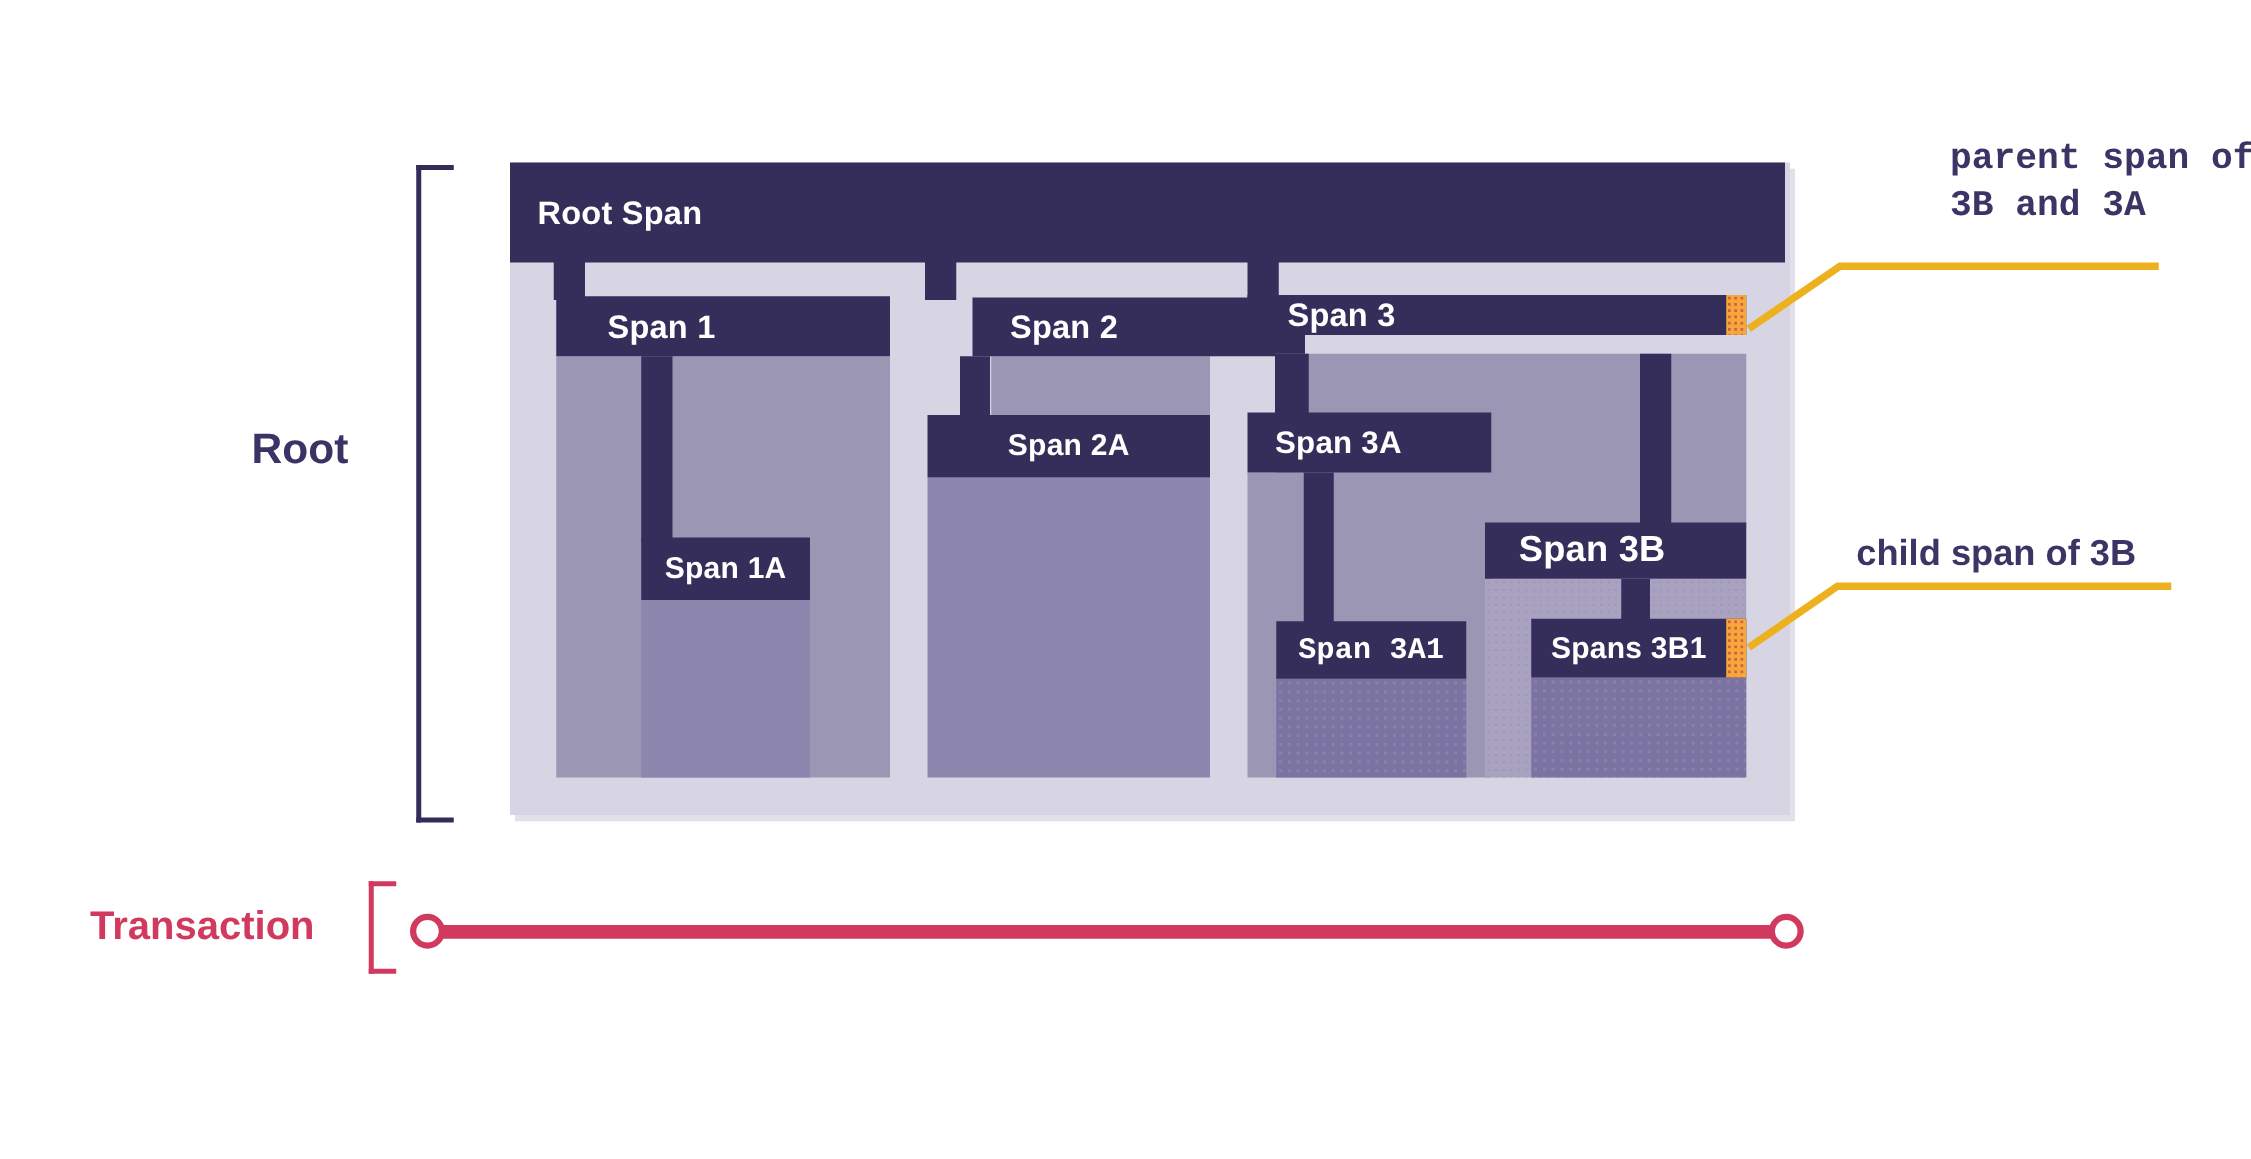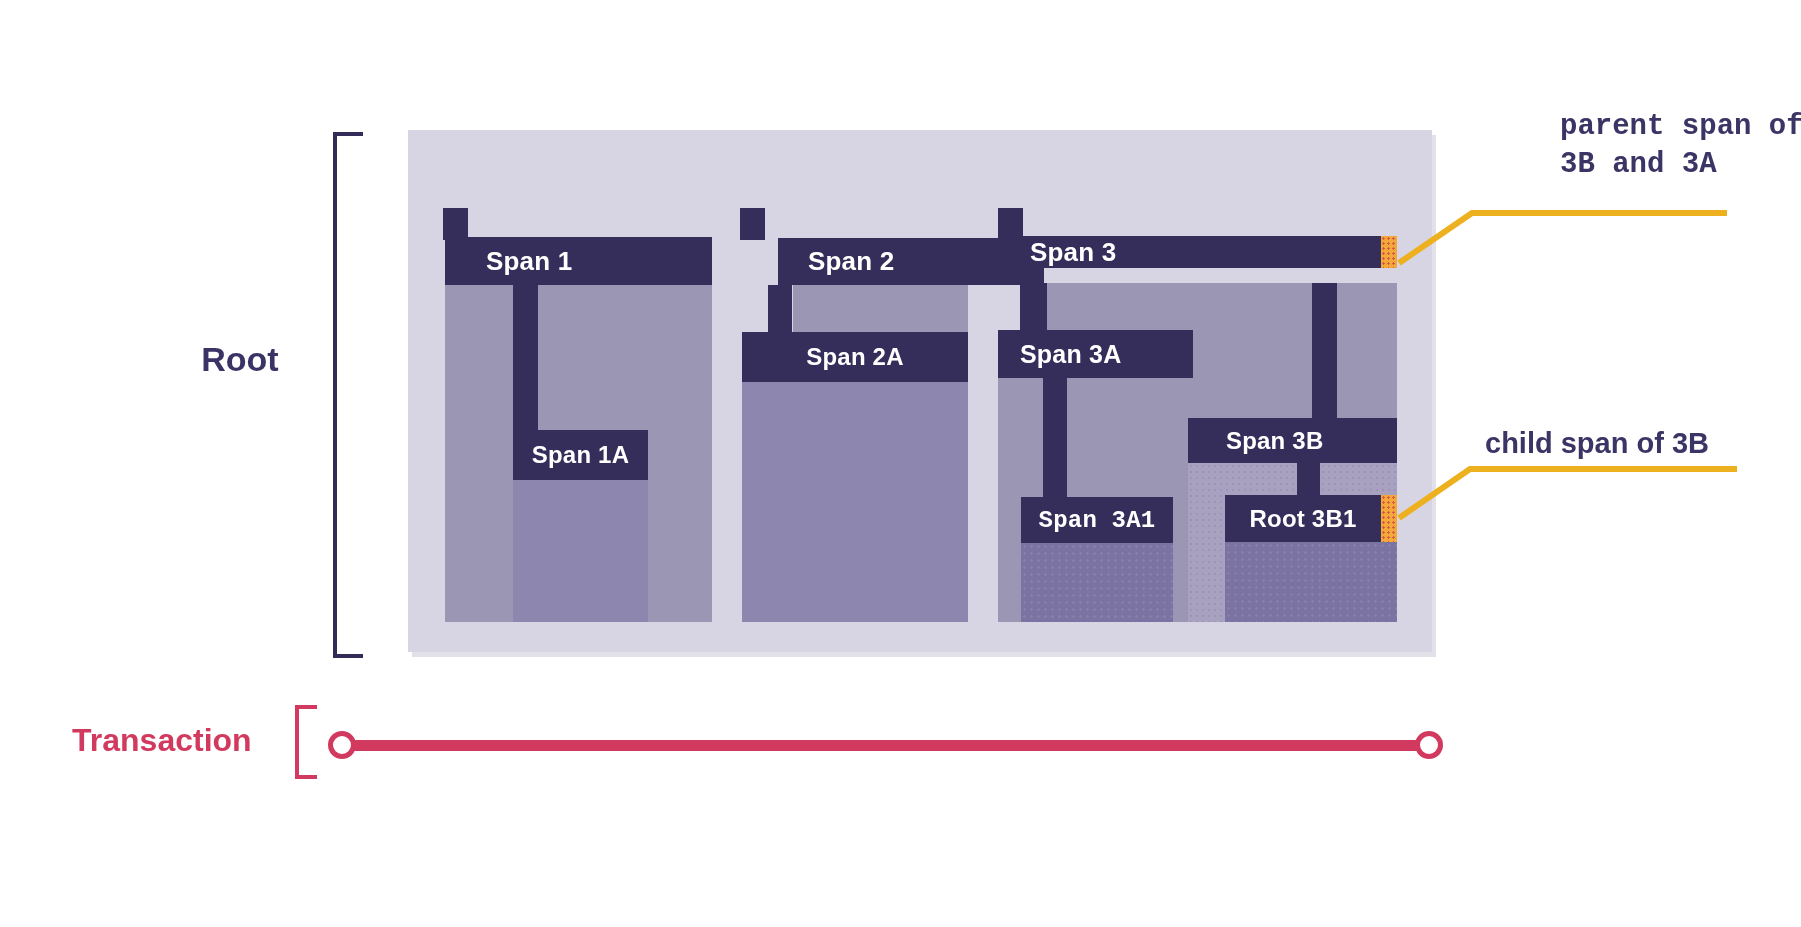--- a/index.html
+++ b/index.html
@@ -51,20 +51,23 @@
 
 <div class="stage">
 
   <div class="abs navy-line" style="left:333px;top:132px;width:4px;height:526px;"></div>
   <div class="abs navy-line" style="left:333px;top:132px;width:30px;height:4px;"></div>
   <div class="abs navy-line" style="left:333px;top:654px;width:30px;height:4px;"></div>
   <div class="abs side-label" style="left:140px;top:340px;width:200px;text-align:center;">Root</div>
 
   <div class="abs track" style="left:408px;top:130px;width:1024px;height:522px;"></div>
 
+  <div class="abs bar" style="left:408px;top:130px;width:1020px;height:80px;padding-left:22px;box-sizing:border-box;">
+    <span>Root Span</span>
+  </div>
 
   <div class="abs connector" style="left:443px;top:208px;width:25px;height:32px;"></div>
   <div class="abs body-med" style="left:445px;top:285px;width:267px;height:337px;"></div>
   <div class="abs bar" style="left:445px;top:237px;width:267px;height:48px;padding-left:41px;box-sizing:border-box;">
     <span>Span 1</span>
   </div>
   <div class="abs connector" style="left:513px;top:285px;width:25px;height:148px;"></div>
   <div class="abs body-dark" style="left:513px;top:480px;width:135px;height:142px;"></div>
   <div class="abs bar small" style="left:513px;top:430px;width:135px;height:50px;">
     <span>Span 1A</span>
@@ -90,27 +93,27 @@
   <div class="abs bar" style="left:998px;top:330px;width:195px;height:48px;padding-left:22px;box-sizing:border-box;font-size:25px;">
     <span>Span 3A</span>
   </div>
   <div class="abs connector" style="left:1043px;top:378px;width:24px;height:122px;"></div>
   <div class="abs body-darker" style="left:1021px;top:543px;width:152px;height:79px;"></div>
   <div class="abs bar small" style="left:1021px;top:497px;width:152px;height:46px;font-family:Liberation Mono, monospace;">
     <span>Span 3A1</span>
   </div>
 
   <div class="abs strip-light" style="left:1188px;top:463px;width:209px;height:159px;"></div>
-  <div class="abs bar" style="left:1188px;top:418px;width:209px;height:45px;padding-left:38px;box-sizing:border-box;font-size:24px;">
+  <div class="abs bar" style="left:1188px;top:418px;width:209px;height:45px;padding-left:27px;box-sizing:border-box;font-size:29px;">
     <span>Span 3B</span>
   </div>
   <div class="abs connector" style="left:1297px;top:463px;width:23px;height:35px;"></div>
   <div class="abs body-darker" style="left:1225px;top:542px;width:172px;height:80px;"></div>
   <div class="abs bar small" style="left:1225px;top:495px;width:172px;height:47px;padding-right:16px;box-sizing:border-box;">
-    <span>Root 3B1</span>
+    <span>Spans 3B1</span>
     <div class="marker"></div>
   </div>
 
   <div class="abs bar" style="left:998px;top:236px;width:399px;height:32px;padding-left:32px;box-sizing:border-box;">
     <span>Span 3</span>
     <div class="marker"></div>
   </div>
 
   <svg class="abs" style="left:0;top:0;" width="1801" height="927" viewBox="0 0 1801 927">
     <polyline points="1399,263 1472,213 1727,213" fill="none" stroke="#edb11f" stroke-width="6"></polyline>

